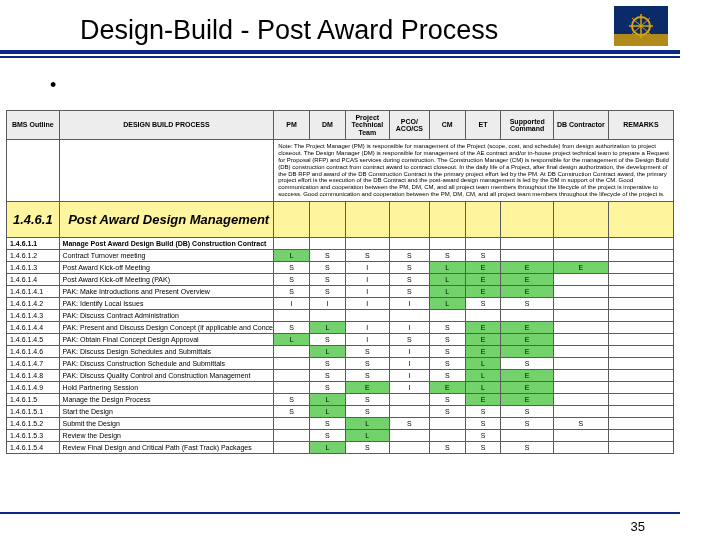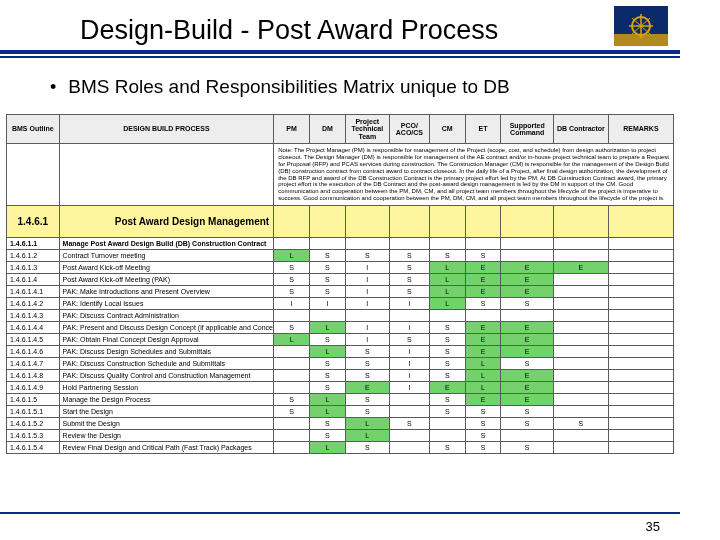--- a/index.html
+++ b/index.html
@@ -95,22 +95,23 @@
   tr.note td {
     font-size: 6px;
     line-height: 1.15;
     white-space: normal;
     padding: 3px 4px;
     text-align: left;
   }
   tr.hdr-yellow td {
     background: #fff59e;
     font-weight: bold;
-    font-size: 10px;
+    font-size: 13px;
     padding: 10px 4px;
+    font-style: italic;
   }
   tr.hdr-yellow td.lbl { text-align: right; }
   tr.sub-bold td { font-weight: bold; }
   tr.sub-bold td.lbl { text-align: left; }
 
   col.co0 { width: 50px; }
   col.co1 { width: 204px; }
   col.co2 { width: 34px; }
   col.co3 { width: 34px; }
   col.co4 { width: 42px; }
@@ -123,21 +124,21 @@
 
   .footer-rule {
     position: absolute;
     left: 0; right: 0;
     bottom: 26px;
     height: 2px;
     background: #0a2a8a;
   }
   .page-num {
     position: absolute;
-    right: 20px;
+    right: 35px;
     bottom: 6px;
     font-size: 13px;
   }
 </style>
 </head>
 <body>
 
 <div class="slide">
 
   <div class="header">
@@ -153,21 +154,20 @@
     </div>
   </div>
 
   <div class="rules">
     <div class="rule1"></div>
     <div class="rule2"></div>
   </div>
 
   <div class="bullet-row">
     <span class="bullet-dot">•</span>
-    <span class="bullet-text">BMS Roles and Responsibilities Matrix unique to DB</span>
   </div>
 
   <div class="matrix-wrap">
     <table class="matrix">
       <colgroup>
         <col class="co0">
           <col class="co1">
           <col class="co2">
           <col class="co3">
           <col class="co4">

